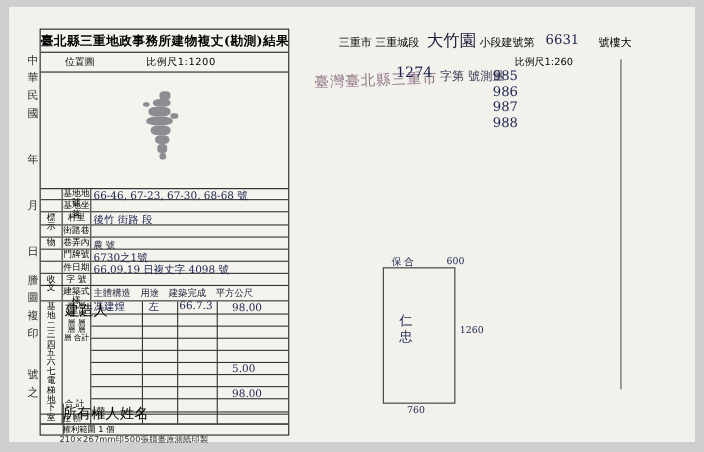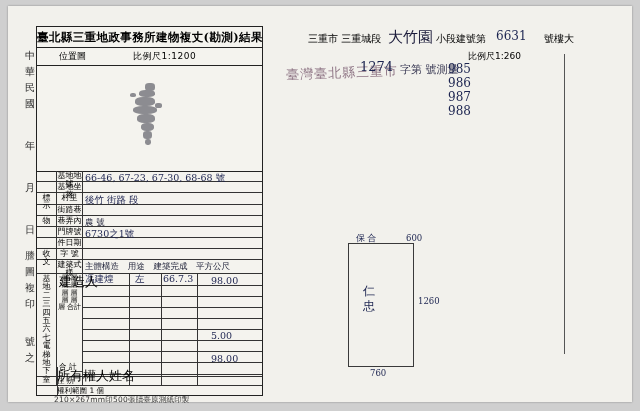--- a/index.html
+++ b/index.html
@@ -242,20 +242,21 @@
 
         <div class="row" style="top:56px;height:11px;">
           <div class="lbl"></div>
           <div class="lbl2">門牌號</div>
           <div class="val hand">6730之1號</div>
         </div>
 
         <div class="row" style="top:67px;height:11px;">
           <div class="lbl"></div>
           <div class="lbl2">件日期</div>
+          <div class="val hand">66.09.19        日複丈字 4098 號</div>
         </div>
 
         <div class="row" style="top:78px;height:11px;">
           <div class="lbl">收
 文</div>
           <div class="lbl2">字 號</div>
           <div class="val"></div>
         </div>
 
         <div class="row" style="top:89px;height:14px;">

